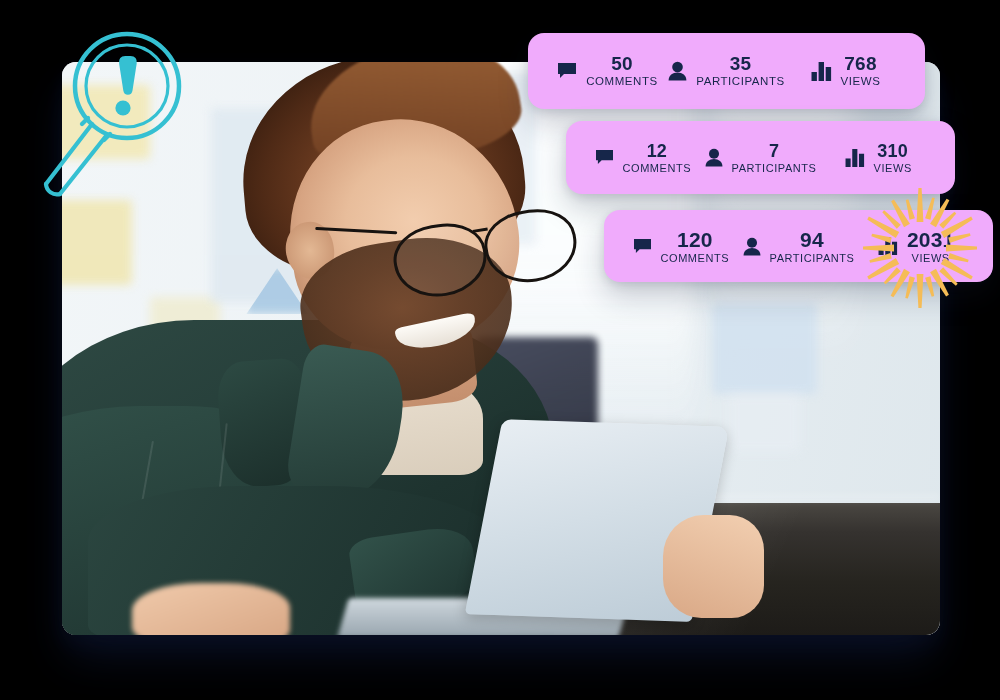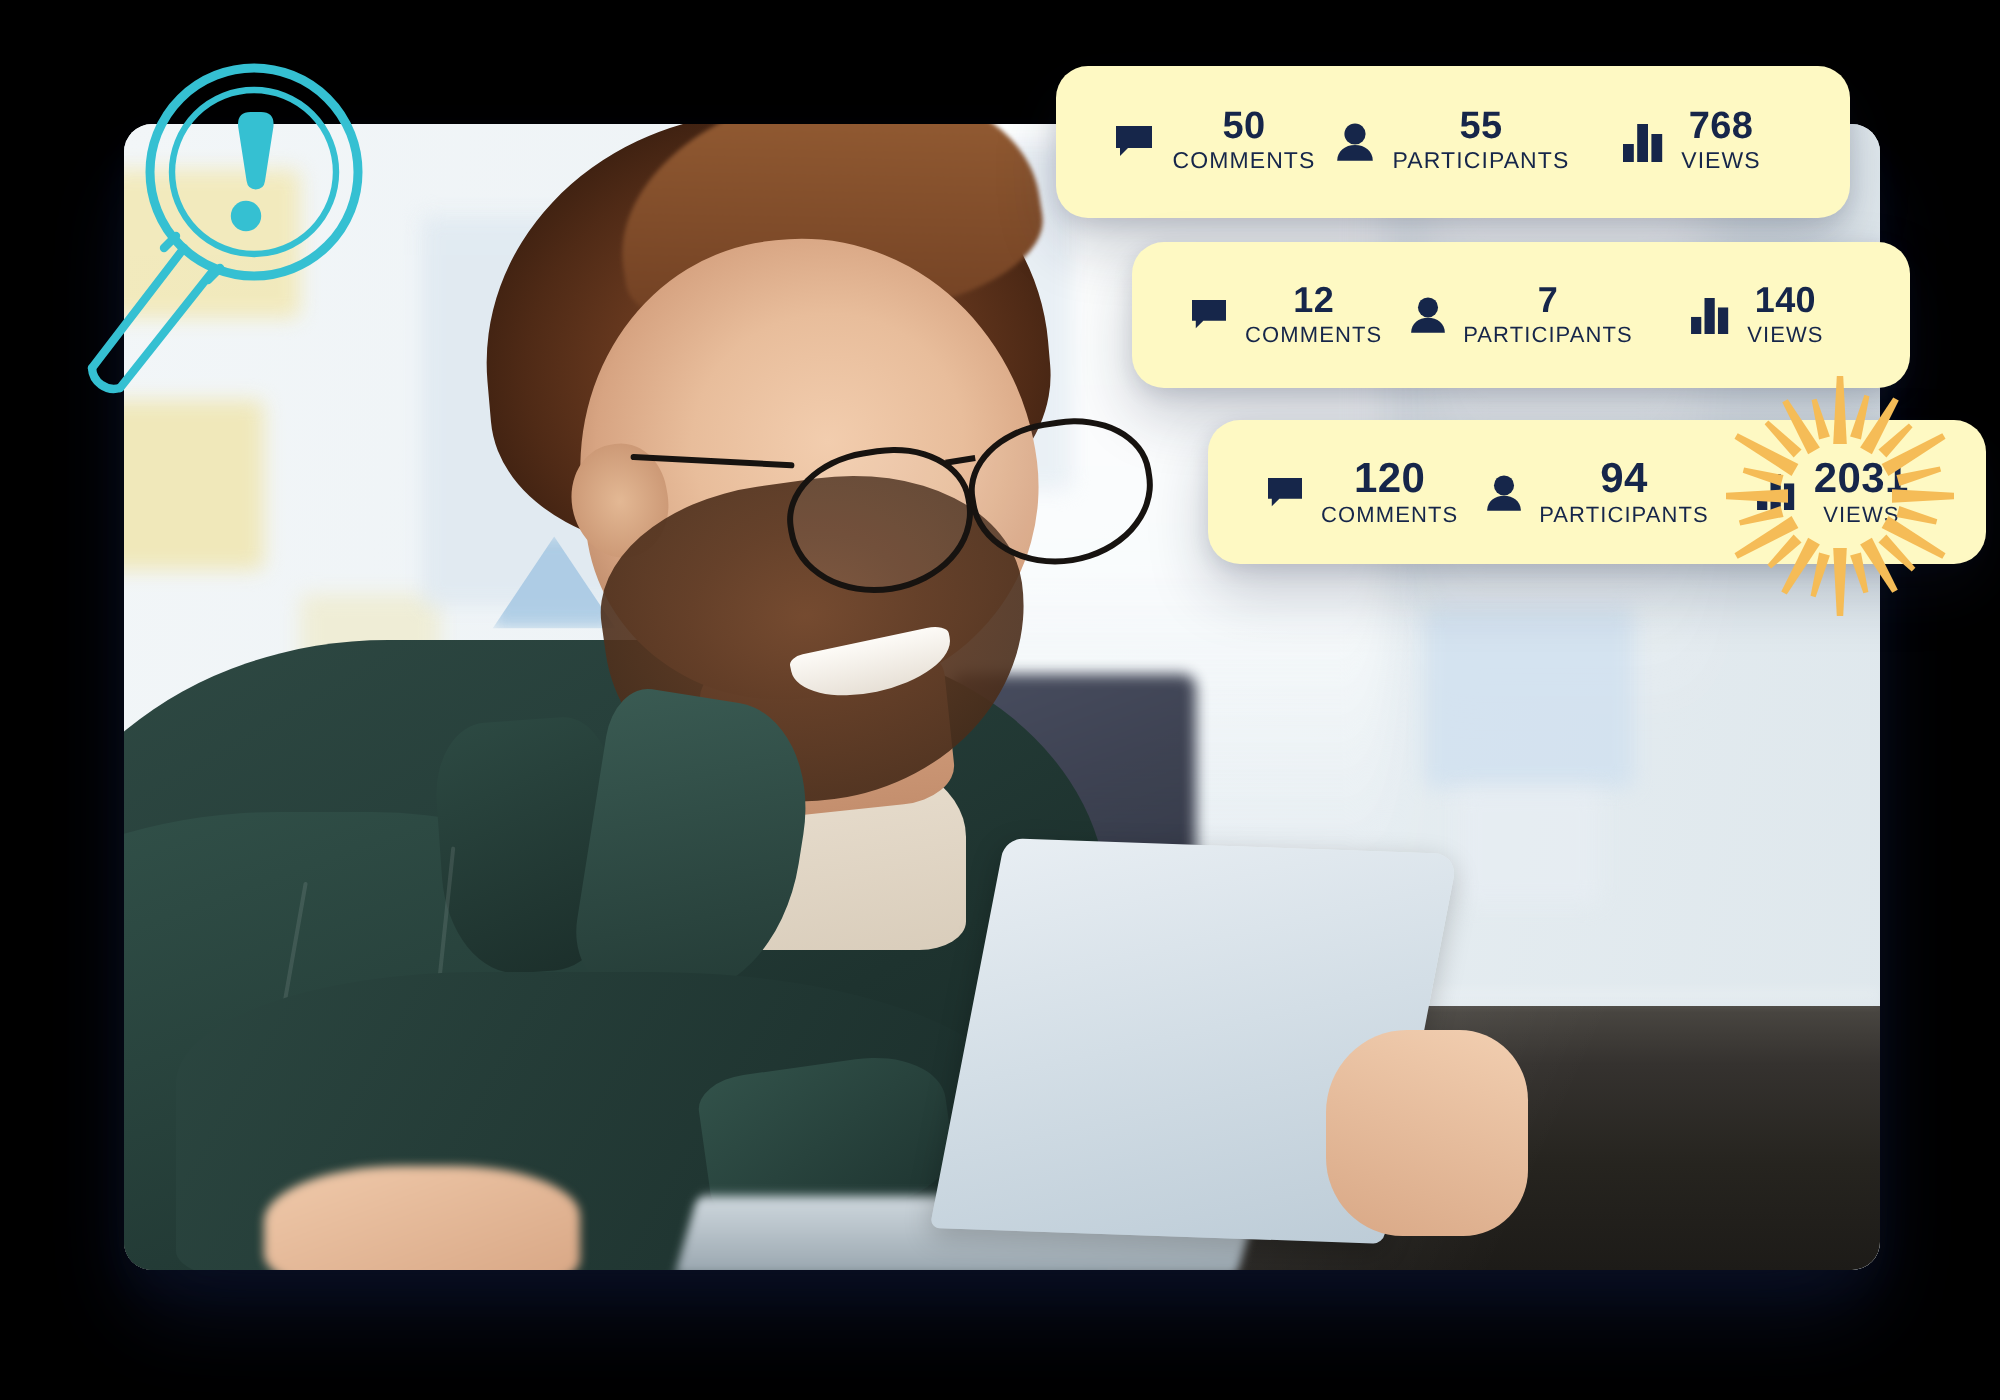--- a/index.html
+++ b/index.html
@@ -143,21 +143,21 @@
     background:linear-gradient(200deg,#eec7a6,#d4a47f);border-radius:38% 30% 34% 40%;}
   .w-btn{position:absolute;width:1.1%;height:1.7%;background:#8d93a0;border-radius:50%;opacity:.8;}
 
   .blur-soft{filter:blur(2.5px);}
 
   
   #magnifier{position:absolute;left:12px;top:18px;width:180px;height:200px;}
 
   
   .stat-card{
-    position:absolute;background:#fef9c3;border-radius:16px;
+    position:absolute;background:#f0abfc;border-radius:16px;
     box-shadow:0 14px 30px rgba(22,34,60,.22), 0 3px 10px rgba(22,34,60,.13);
     display:flex;align-items:center;z-index:6;
   }
   #card-1{left:528px;top:33px;width:357px;height:76px;padding:0 20px;}
   #card-2{left:566px;top:121px;width:353px;height:73px;padding:0 18px;}
   #card-3{left:604px;top:210px;width:353px;height:72px;padding:0 18px;}
 
   .stat{display:flex;align-items:center;gap:9px;}
   #card-1 .stat{flex:1;justify-content:center;}
   #card-2 .stat{flex:1;justify-content:center;}
@@ -283,21 +283,21 @@
       </span>
     </div>
     <div class="stat">
       <span class="stat-ico">
         <svg width="19" height="20" viewBox="0 0 19 20" aria-hidden="true">
           <circle cx="9.5" cy="6" r="5.3" fill="#16264A"></circle>
           <path d="M0.6 19.4c0-4.9 4-7.9 8.9-7.9s8.9 3 8.9 7.9z" fill="#16264A"></path>
         </svg>
       </span>
       <span class="stat-txt">
-        <span class="stat-num">55</span>
+        <span class="stat-num">35</span>
         <span class="stat-lab" style="display:block">PARTICIPANTS</span>
       </span>
     </div>
     <div class="stat">
       <span class="stat-ico">
         <svg width="21" height="19" viewBox="0 0 21 19" aria-hidden="true">
           <rect x="0.5" y="10" width="5.4" height="9" fill="#16264A"></rect>
           <rect x="7.6" y="0" width="5.4" height="19" fill="#16264A"></rect>
           <rect x="14.7" y="5" width="5.4" height="14" fill="#16264A"></rect>
         </svg>
@@ -335,21 +335,21 @@
     </div>
     <div class="stat">
       <span class="stat-ico">
         <svg width="20" height="18" viewBox="0 0 21 19" aria-hidden="true">
           <rect x="0.5" y="10" width="5.4" height="9" fill="#16264A"></rect>
           <rect x="7.6" y="0" width="5.4" height="19" fill="#16264A"></rect>
           <rect x="14.7" y="5" width="5.4" height="14" fill="#16264A"></rect>
         </svg>
       </span>
       <span class="stat-txt">
-        <span class="stat-num">140</span>
+        <span class="stat-num">310</span>
         <span class="stat-lab" style="display:block">VIEWS</span>
       </span>
     </div>
   </div>
 
   <div id="card-3" class="stat-card">
     <div class="stat">
       <span class="stat-ico">
         <svg width="19" height="17" viewBox="0 0 20 18" aria-hidden="true">
           <path d="M1 1h18v11H7l-4 4v-4H1z" fill="#16264A"></path>

